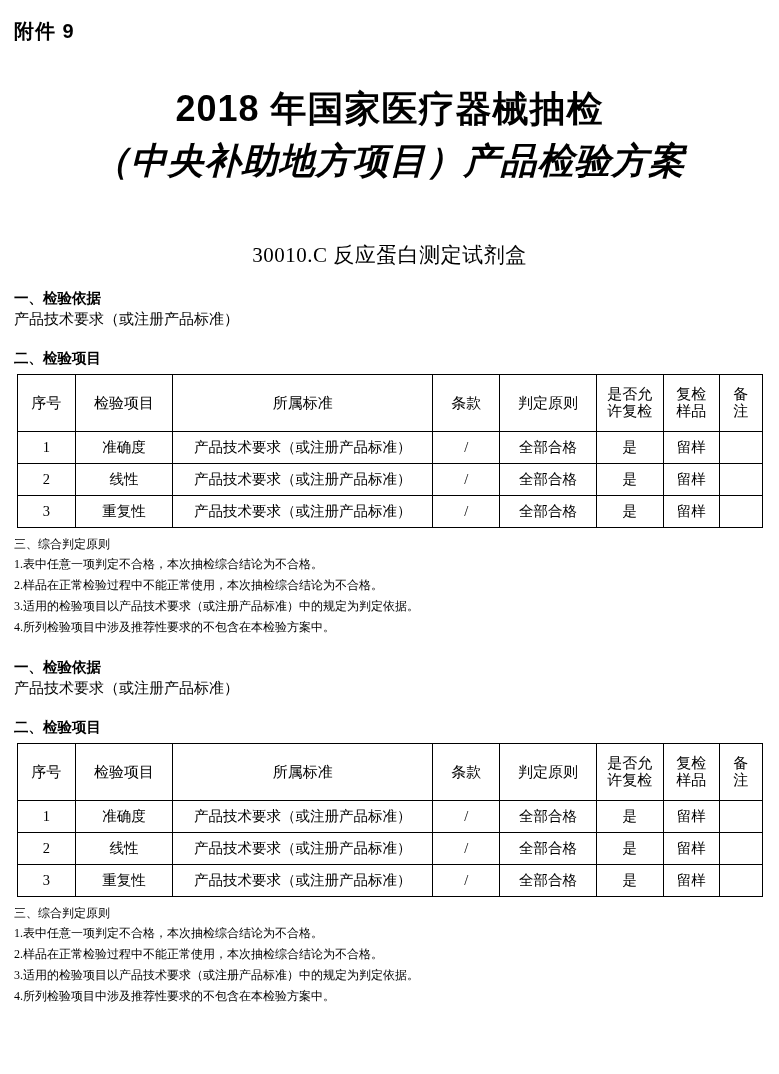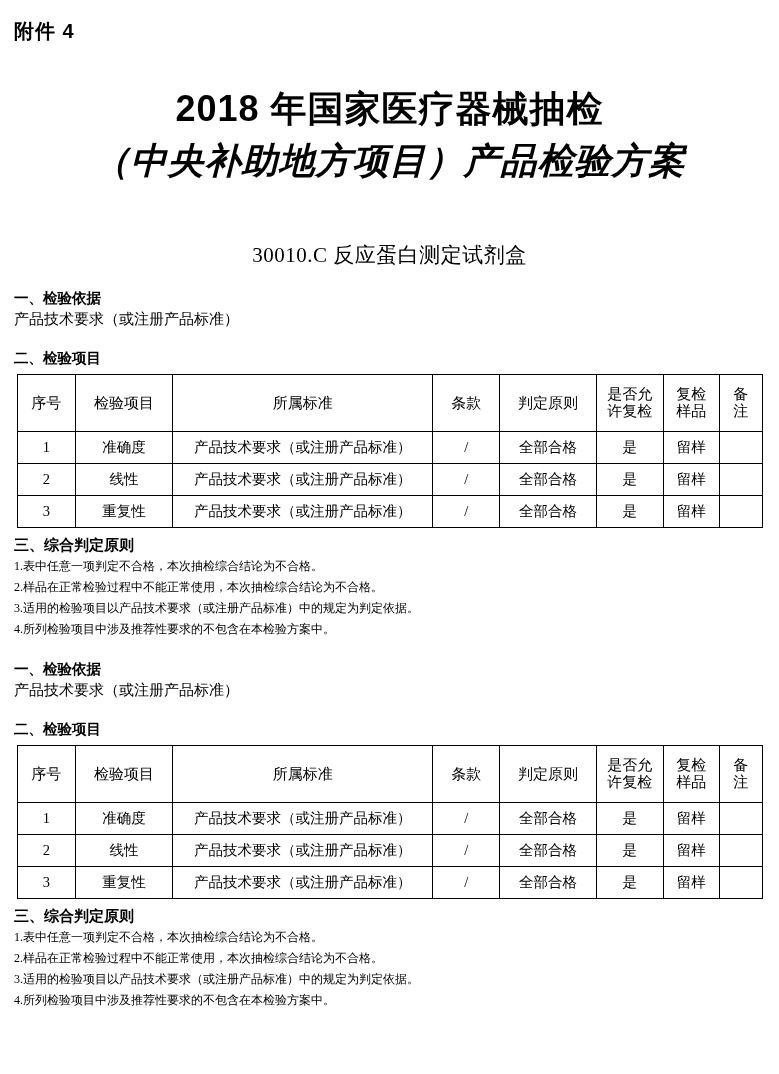--- a/index.html
+++ b/index.html
@@ -101,31 +101,31 @@
   .rules {
     margin: 8px 0 0 14px;
   }
   .rules .rule-line {
     font-family: "Liberation Serif", serif;
     font-size: 12px;
     line-height: 1.75;
   }
   .rules-head {
     font-family: "Liberation Sans", sans-serif;
-    font-size: 15px;
-    font-weight: 700;
+    font-size: 12px;
+    font-weight: 400;
     margin-bottom: 1px;
   }
 </style>
 </head>
 <body>
 
 <div class="page">
 
-  <div class="attachment-label">附件 4</div>
+  <div class="attachment-label">附件 9</div>
 
   <div class="doc-title">
     <span>2018 年国家医疗器械抽检</span>
     <span class="line2">（中央补助地方项目）产品检验方案</span>
   </div>
 
   <div class="section">
     <div class="section-title">30010.C 反应蛋白测定试剂盒</div>
 
     <div class="sub-head">一、检验依据</div>

